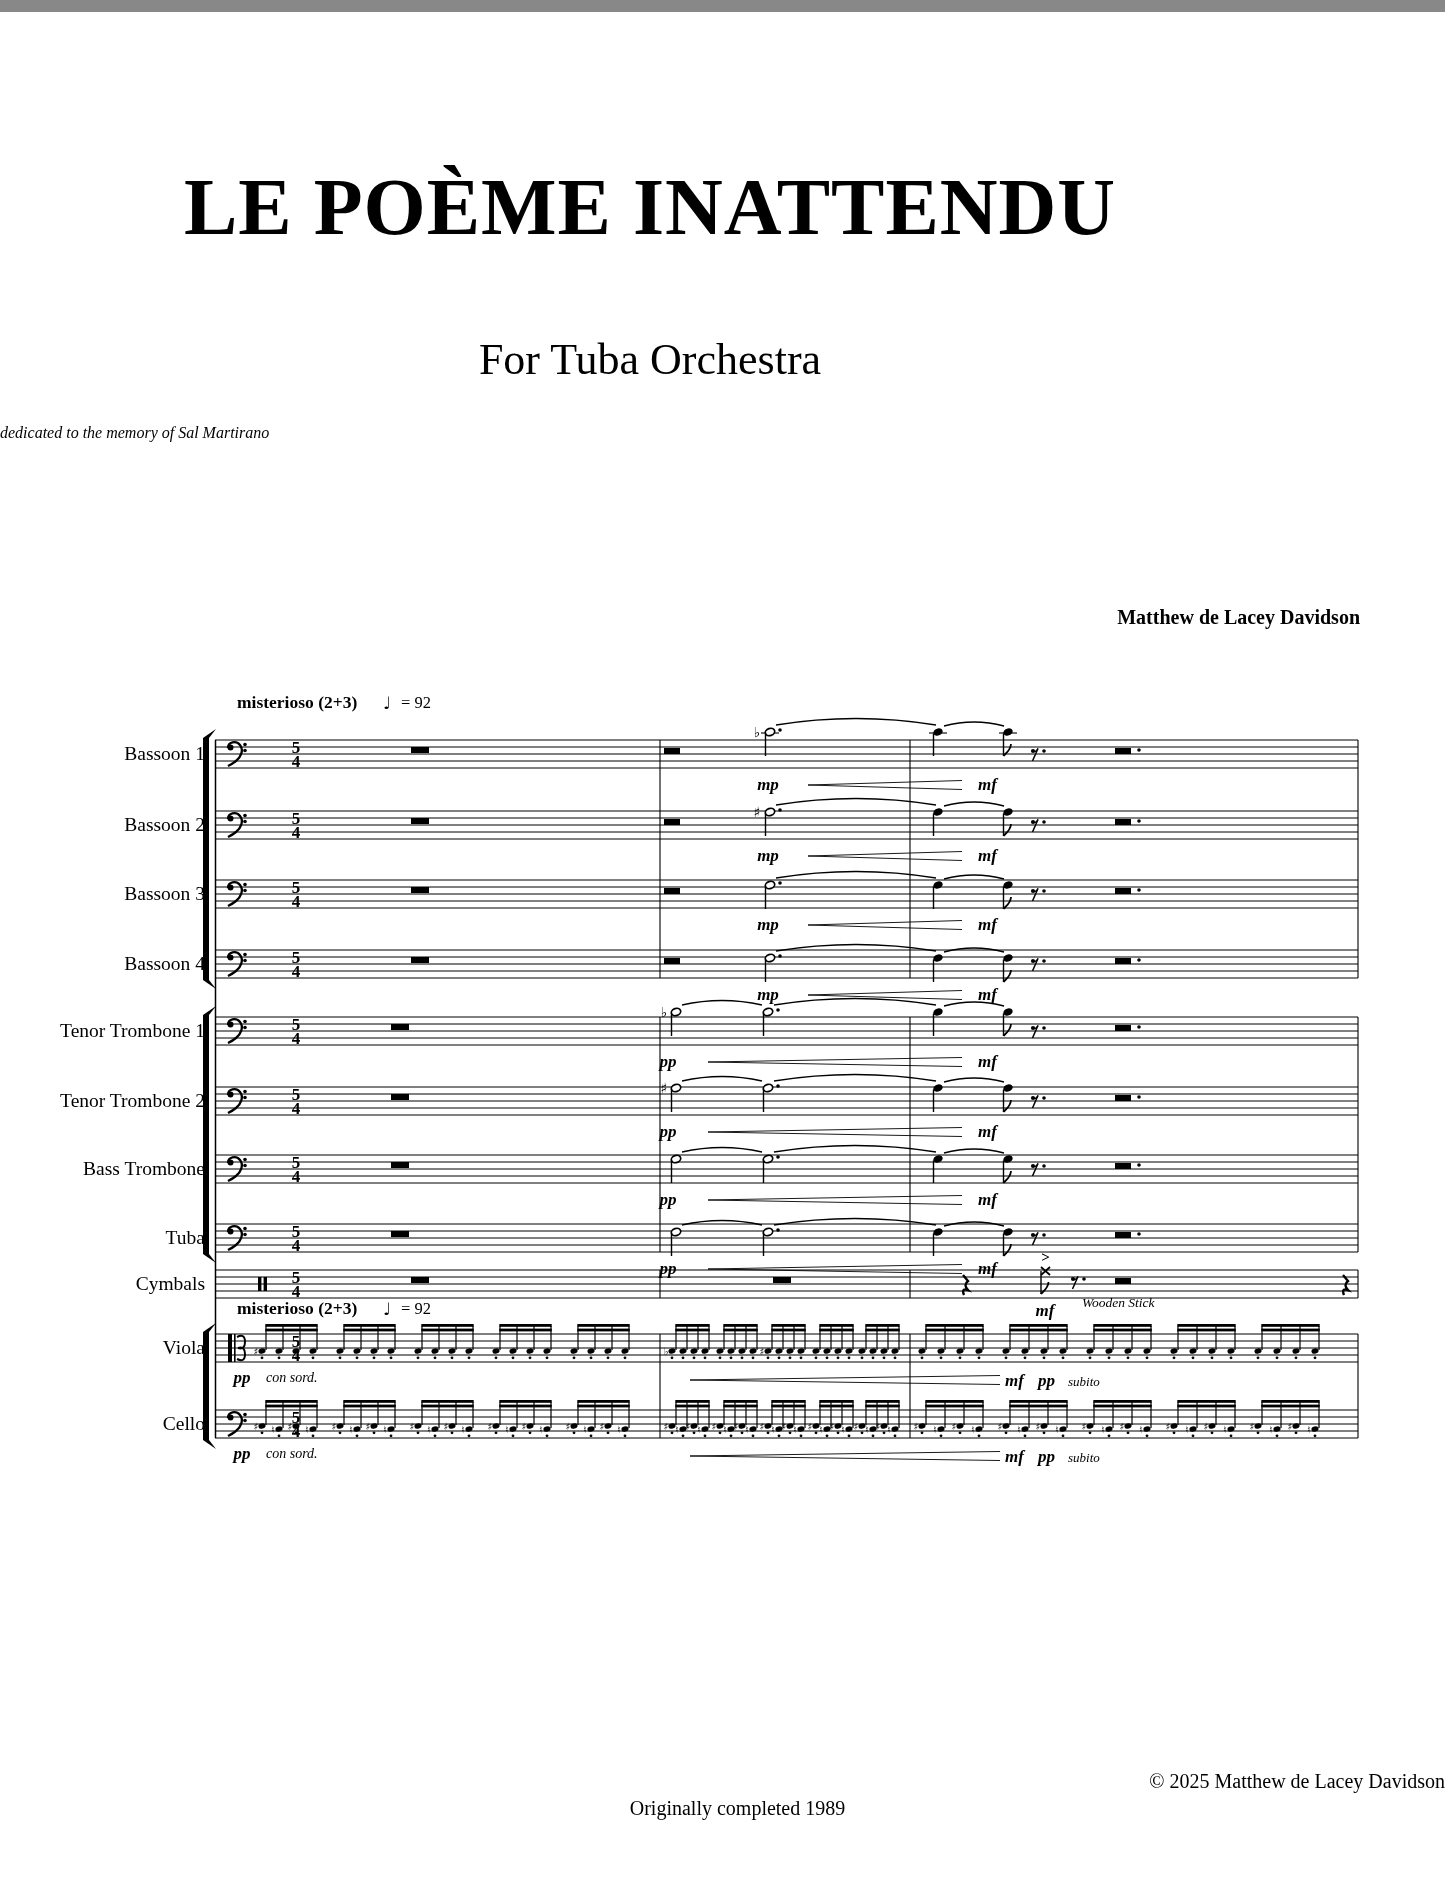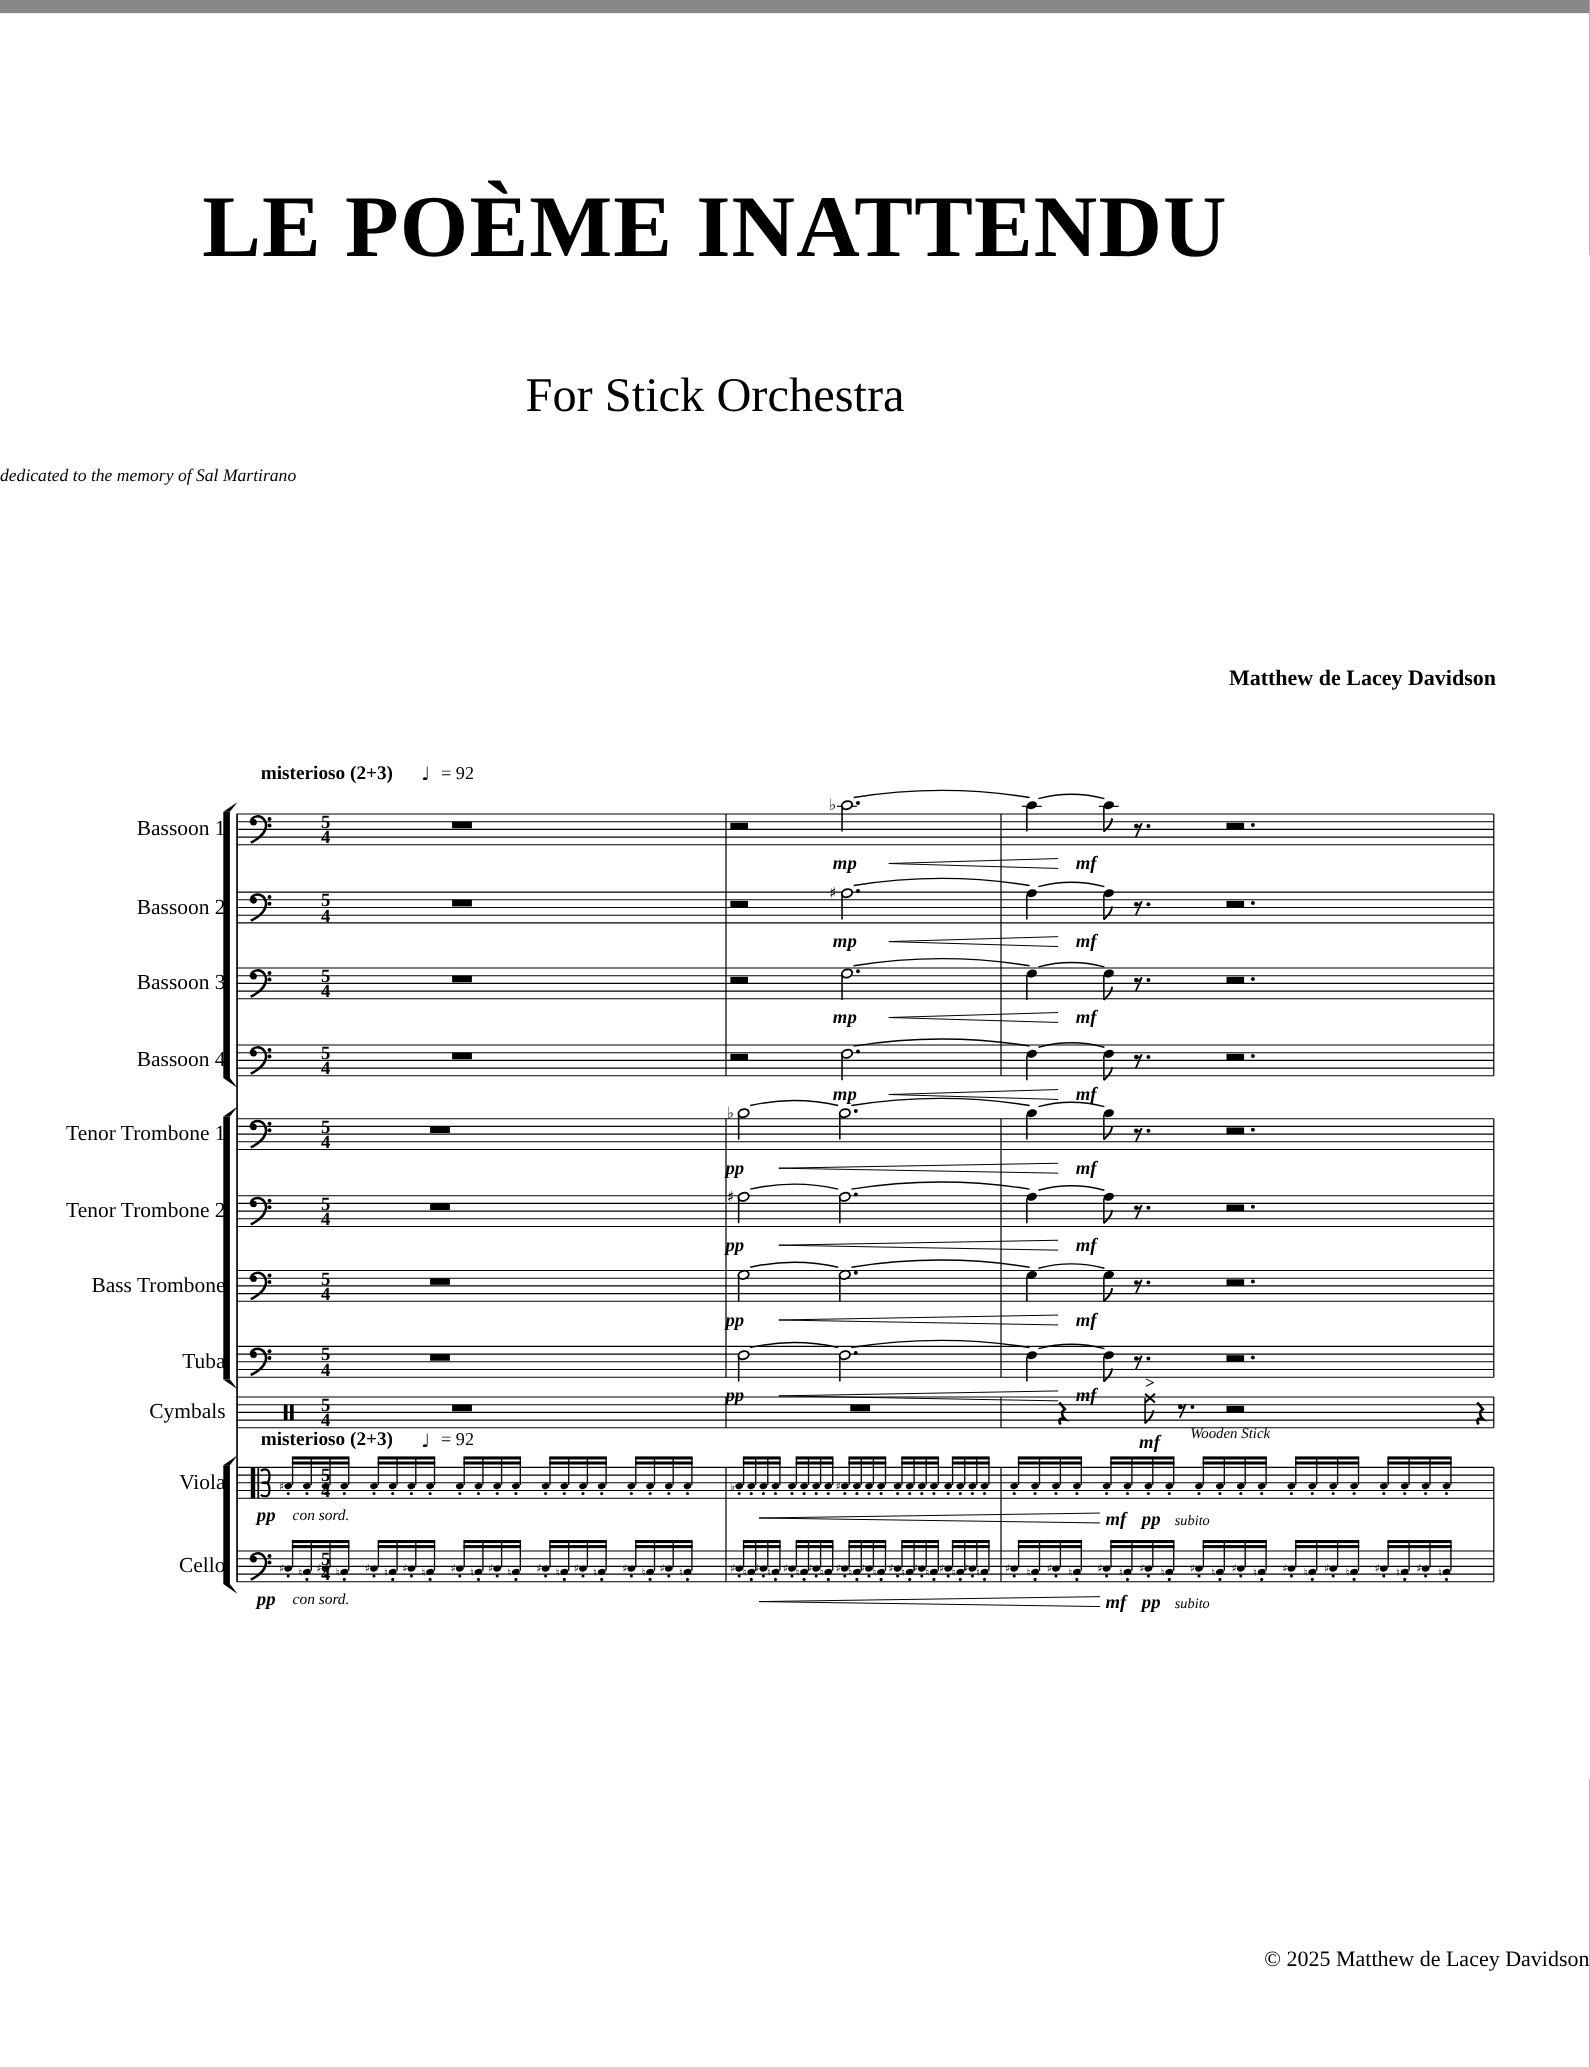--- a/index.html
+++ b/index.html
@@ -13,21 +13,21 @@
   .composer{position:absolute;right:85px;top:594px;font-size:20px;font-weight:bold;text-align:right;}
   .footer{position:absolute;left:30px;right:0;text-align:center;font-size:20px;line-height:27px;}
   .footer1{top:1756px;text-align:right;} .footer2{top:1783px;}
   svg{position:absolute;left:0;top:0;}
 </style>
 </head>
 <body>
 
 <div class="page">
   <div class="title">LE POÈME INATTENDU</div>
-  <div class="subtitle">For Stick Orchestra</div>
+  <div class="subtitle">For Tuba Orchestra</div>
   <div class="dedication">dedicated to the memory of Sal Martirano</div>
   <div class="composer">Matthew de Lacey Davidson</div>
 
   <svg id="score-svg" width="1445" height="1879" viewBox="0 0 1445 1879">
       <g>
         <line x1="215" y1="728" x2="1358" y2="728" stroke="#000" stroke-width="1"></line>
         <line x1="215" y1="735" x2="1358" y2="735" stroke="#000" stroke-width="1"></line>
         <line x1="215" y1="742" x2="1358" y2="742" stroke="#000" stroke-width="1"></line>
         <line x1="215" y1="749" x2="1358" y2="749" stroke="#000" stroke-width="1"></line>
         <line x1="215" y1="756" x2="1358" y2="756" stroke="#000" stroke-width="1"></line>
@@ -913,13 +913,14 @@
         <rect x="203" y="1003" width="6" height="239" fill="#000"></rect>
         <path d="M203 1003 L209 1003 L216 994 Z" fill="#000"></path>
         <path d="M203 1242 L209 1242 L216 1251 Z" fill="#000"></path>
         <rect x="203" y="1320" width="6" height="108" fill="#000"></rect>
         <path d="M203 1320 L209 1320 L216 1311 Z" fill="#000"></path>
         <path d="M203 1428 L209 1428 L216 1437 Z" fill="#000"></path>
       </g>
     </svg>
 
   <div class="footer footer1">© 2025 Matthew de Lacey Davidson</div>
+  <div class="footer footer2">Originally completed 1989</div>
 </div>
 
 </body></html>

